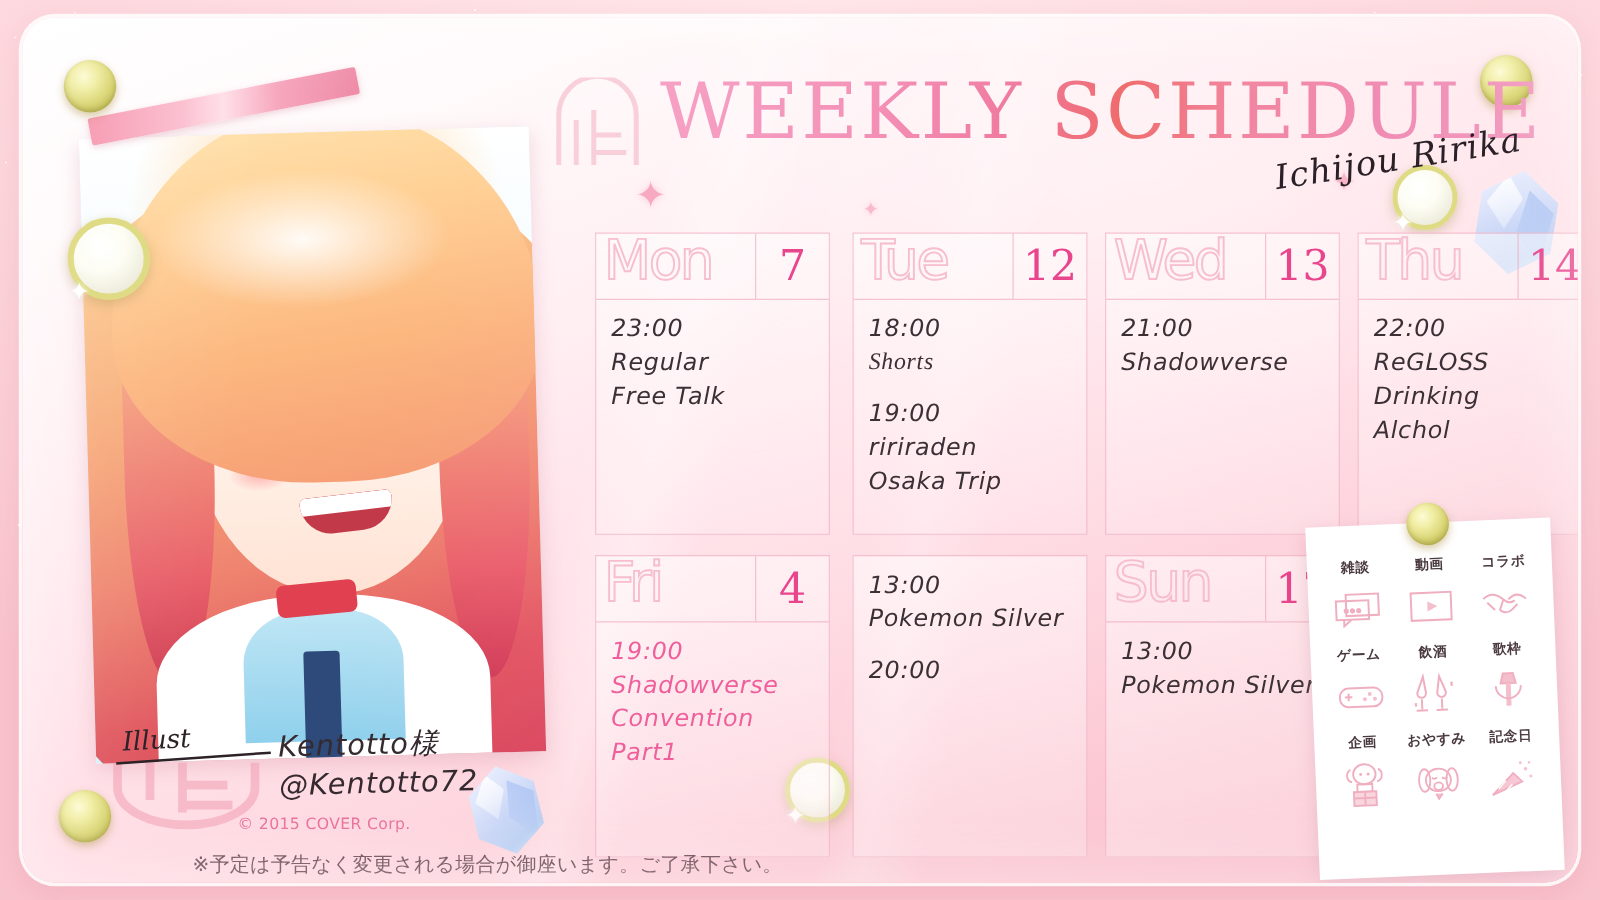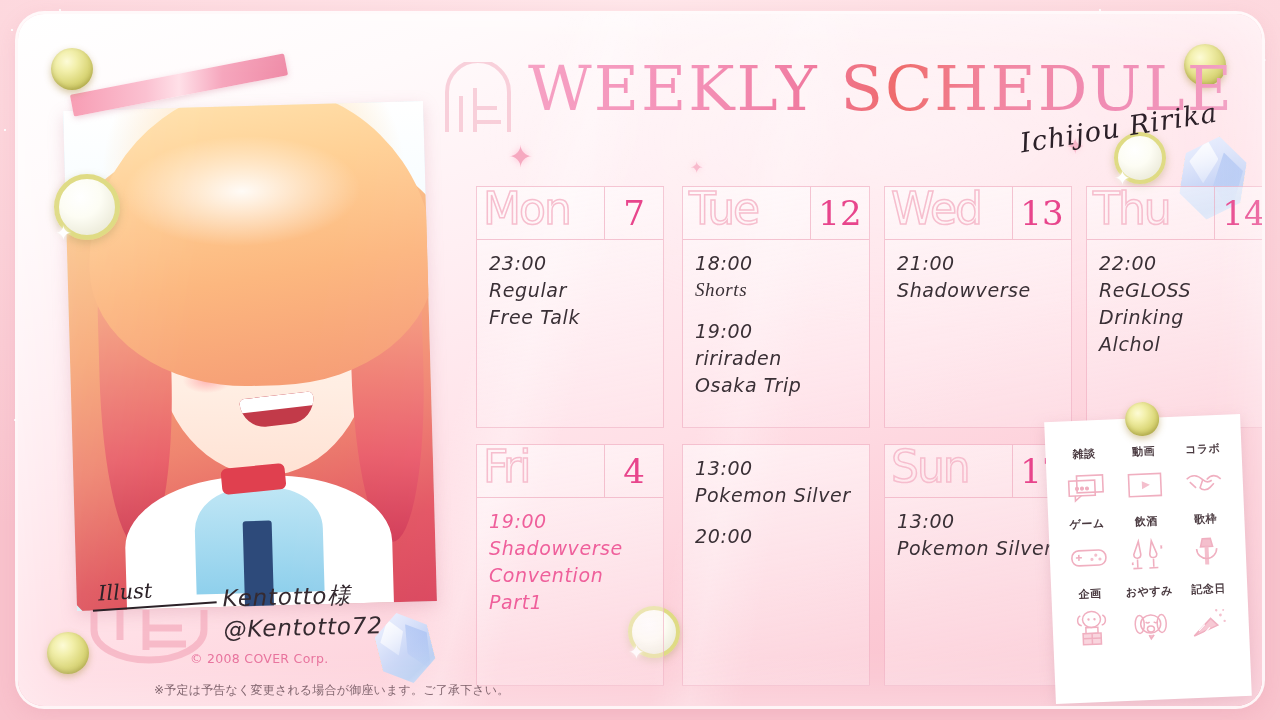--- a/index.html
+++ b/index.html
@@ -187,21 +187,21 @@
   
   .illust-lbl{position:absolute;left:80px;top:566px;
     font-family:"DejaVu Serif","Liberation Serif",serif;font-style:italic;
     font-size:21px;color:#2c2228;transform:rotate(-3deg);}
   .illust-lbl:after{content:"";position:absolute;left:-6px;bottom:-4px;width:124px;height:1.5px;
     background:#2c2228;transform:rotate(-1deg);}
   .credit-name{position:absolute;left:205px;top:566px;width:250px;
     font-family:"DejaVu Sans","Liberation Sans",sans-serif;font-style:italic;
     font-size:23px;line-height:1.35;color:#352a30;letter-spacing:.8px;transform:rotate(-1.5deg);}
   .cover{position:absolute;left:172px;top:637px;font-size:12.5px;color:#e8719c;letter-spacing:.3px;}
-  .note{position:absolute;left:136px;top:668px;font-size:12px;color:#6b4a55;letter-spacing:.2px;text-align:right;}
+  .note{position:absolute;left:136px;top:668px;font-size:16px;color:#6b4a55;letter-spacing:.2px;text-align:right;}
   .watermark{position:absolute;left:72px;top:596px;width:118px;height:60px;opacity:.55;}
 </style>
 </head>
 <body>
 
 <div class="stage">
   <div class="glitter l"></div>
   <div class="glitter r"></div>
   <div class="glitter top"></div>
 
@@ -474,16 +474,16 @@
         <path d="M56 0 V40" stroke="#f29eb2" stroke-width="7"></path>
         <path d="M56 18 H92" stroke="#f29eb2" stroke-width="7"></path>
         <path d="M56 34 H96" stroke="#f29eb2" stroke-width="7"></path>
       </svg>
     </span>
     <div class="illust-lbl">Illust</div>
     <div class="credit-name">
       <div>Kentotto様</div>
       <div>@Kentotto72</div>
     </div>
-    <div class="cover">© 2008 COVER Corp.</div>
+    <div class="cover">© 2015 COVER Corp.</div>
     <div class="note">※予定は予告なく変更される場合が御座います。ご了承下さい。</div>
   </div>
 </div>
 
 </body></html>

